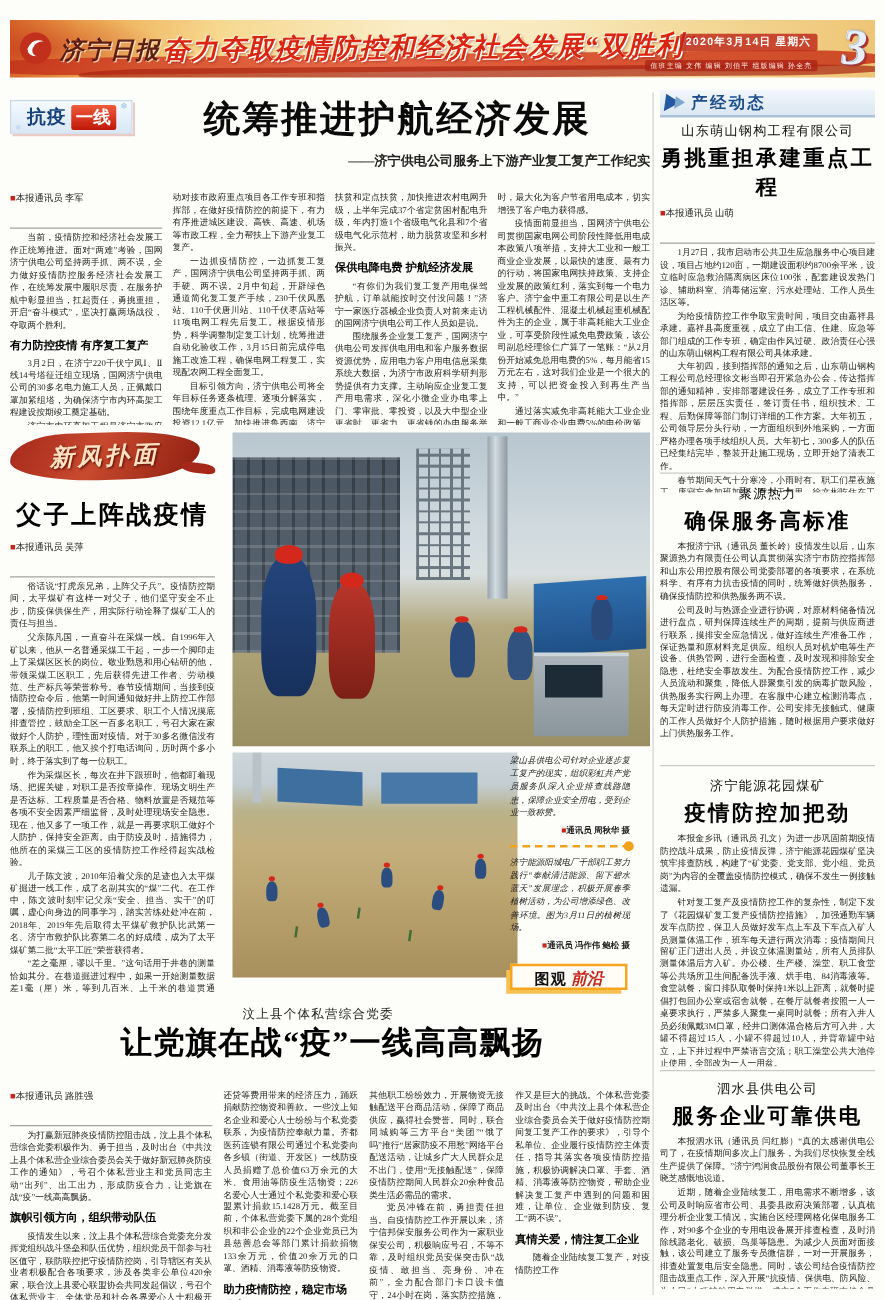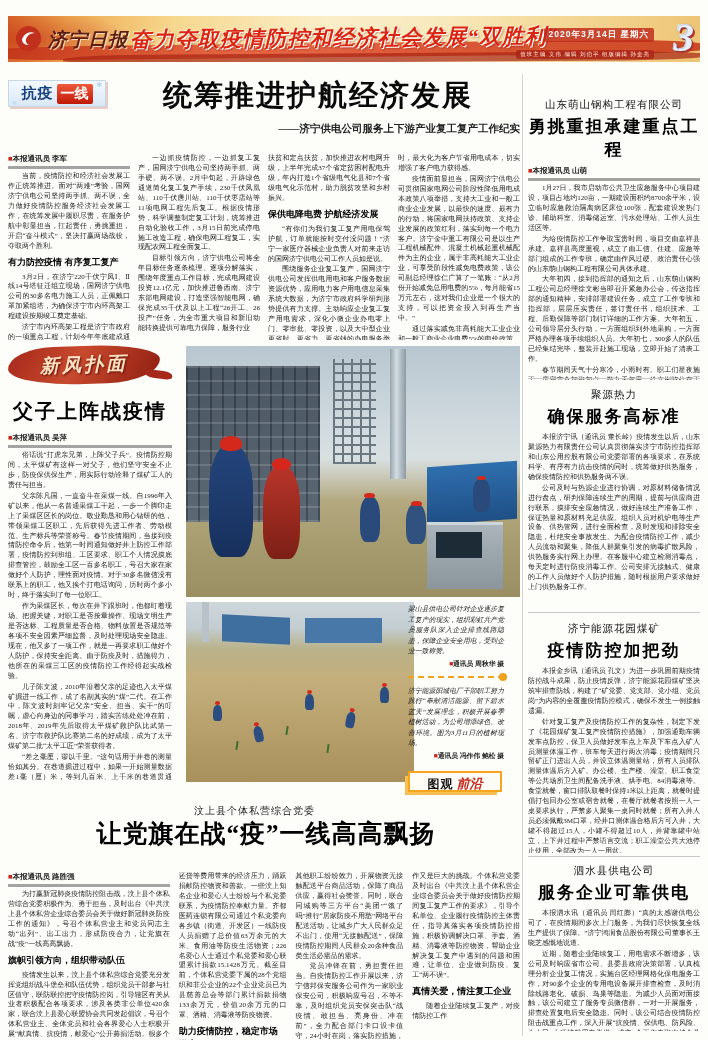--- a/index.html
+++ b/index.html
@@ -29,21 +29,21 @@
   .editors-line{display:inline-block;font:5.5px "Liberation Sans","DejaVu Sans",sans-serif;color:#ffe9dc;
     background:rgba(170,34,20,.75);padding:1px 4px;margin-top:3px;border-radius:2px;letter-spacing:1px}
   .page-num{position:absolute;right:6px;top:-2px;font:bold italic 40px "Liberation Serif",serif;color:#e9eef7;
     text-shadow:0 0 2px #2a5ca8,2px 2px 0 #c0301c,-1px -1px 0 #fff}
 
   
   .para,.para-flush,.col-subhead,.byline{font-family:"Liberation Serif","DejaVu Serif",serif}
   .para{font-size:7px;line-height:1.42;text-align:justify;text-indent:2em;color:#1c1c1c;margin-bottom:1px}
   .para-flush{font-size:7px;line-height:1.42;text-align:justify;color:#1c1c1c;margin-bottom:1px}
   .col-subhead{font:bold 9px "Liberation Sans","DejaVu Sans",sans-serif;text-align:left;margin:4px 0;color:#000}
-  .byline{font-size:7.5px;font-weight:bold;color:#222;border-bottom:3px solid #a3a3a3;padding-bottom:2px;margin-bottom:3px}
+  .byline{font-size:7.5px;font-weight:normal;color:#222;border-bottom:1px solid #a3a3a3;padding-bottom:18px;margin-bottom:3px}
   .byline::first-letter{color:#c5271c}
 
   
   .top-article{position:absolute;left:8px;top:72px;width:512px;height:268px}
   .kv-badge{position:absolute;top:8px;left:0;width:98px;height:27px;display:flex;align-items:center;justify-content:center;gap:3px;
     background:linear-gradient(180deg,#f4f9ff,#d9e8f5);border:1px solid #c6d7e8;box-shadow:2px 2px 0 rgba(180,60,40,.25)}
   .kv1{font:bold 15px "Liberation Sans",sans-serif;color:#16407e;letter-spacing:1px}
   .kv2{font:bold 14px "Liberation Sans",sans-serif;color:#fff;background:linear-gradient(180deg,#f05a3a,#c01808);padding:1px 4px;border-radius:2px}
   .snow-a{position:absolute;top:0;right:3px;color:#9cc4e4;font-size:7px}
   .snow-b{position:absolute;bottom:0;left:3px;color:#b7d6ec;font-size:6px}
@@ -166,20 +166,21 @@
     <div class="top-deck">——济宁供电公司服务上下游产业复工复产工作纪实</div>
     <div class="top-cols">
       <div class="tcol">
           <p class="byline">■本报通讯员 李军</p>
           <p class="para">当前，疫情防控和经济社会发展工作正统筹推进。面对“两难”考验，国网济宁供电公司坚持两手抓、两不误，全力做好疫情防控服务经济社会发展工作，在统筹发展中履职尽责，在服务护航中彰显担当，扛起责任，勇挑重担，开启“奋斗模式”，坚决打赢两场战役，夺取两个胜利。</p>
           <p class="col-subhead">有力防控疫情 有序复工复产</p>
           <p class="para">3月2日，在济宁220千伏宁凤Ⅰ、Ⅱ线14号塔征迁组立现场，国网济宁供电公司的30多名电力施工人员，正佩戴口罩加紧组塔，为确保济宁市内环高架工程建设按期竣工奠定基础。</p>
           <p class="para">济宁市内环高架工程是济宁市政府的一项重点工程，计划今年年底建成通车，全线涉及电力迁改近80处，点多面广，由于突如其来的新冠肺炎疫情，按期迁改进度受到较大影响。2月中旬，随着济宁市重点项目重点工程陆续复工，国网济宁供电公司主</p>
         </div>
       <div class="tcol">
+          <p class="para-flush">动对接市政府重点项目各工作专班和指挥部，在做好疫情防控的前提下，有力有序推进城区建设、高铁、高速、机场等市政工程，全力帮扶上下游产业复工复产。</p>
           <p class="para">一边抓疫情防控，一边抓复工复产，国网济宁供电公司坚持两手抓、两手硬、两不误。2月中旬起，开辟绿色通道简化复工复产手续，230千伏凤凰站、110千伏唐川站、110千伏枣店站等11项电网工程先后复工。根据疫情形势，科学调整制定复工计划，统筹推进自动化验收工作，3月15日前完成停电施工改造工程，确保电网工程复工，实现配农网工程全面复工。</p>
           <p class="para">目标引领方向，济宁供电公司将全年目标任务逐条梳理、逐项分解落实，围绕年度重点工作目标，完成电网建设投资12.1亿元，加快推进鲁西南、济宁东部电网建设，打造坚强智能电网，确保完成35千伏及以上工程“26开工、26投产”任务，为全市重大项目和新旧动能转换提供可靠电力保障，服务行业</p>
         </div>
       <div class="tcol">
           <p class="para-flush">扶贫和定点扶贫，加快推进农村电网升级，上半年完成37个省定贫困村配电升级，年内打造1个省级电气化县和7个省级电气化示范村，助力脱贫攻坚和乡村振兴。</p>
           <p class="col-subhead">保供电降电费 护航经济发展</p>
           <p class="para">“有你们为我们复工复产用电保驾护航，订单就能按时交付没问题！”济宁一家医疗器械企业负责人对前来走访的国网济宁供电公司工作人员如是说。</p>
           <p class="para">围绕服务企业复工复产，国网济宁供电公司发挥供电用电和客户服务数据资源优势，应用电力客户用电信息采集系统大数据，为济宁市政府科学研判形势提供有力支撑。主动响应企业复工复产用电需求，深化小微企业办电零上门、零审批、零投资，以及大中型企业更省时、更省力、更省钱的办电服务举措，为企业复工复产保驾护航。对疫情防控期间不能正常开工、复工的企业，远程特事特办网上办理减容暂停业务，累计办理暂停767户，暂停容量272593千瓦</p>
         </div>
       <div class="tcol">
@@ -266,20 +267,25 @@
       <div class="bcol">
           <p class="para-flush">作又是巨大的挑战。个体私营党委及时出台《中共汶上县个体私营企业综合委员会关于做好疫情防控期间复工复产工作的要求》，引导个私单位、企业履行疫情防控主体责任，指导其落实各项疫情防控措施，积极协调解决口罩、手套、酒精、消毒液等防控物资，帮助企业解决复工复产中遇到的问题和困难，让单位、企业做到防疫、复工“两不误”。</p>
           <p class="col-subhead">真情关爱，情注复工企业</p>
           <p class="para">随着企业陆续复工复产，对疫情防控工作</p>
         </div>
     </div>
   </div>
 
   <div class="v-divider"></div>
   <div class="sidebar">
+    <div class="cj-badge">
+      <span class="cj-arrow"></span>
+      <span class="cj-arrow2"></span>
+      <span class="cj-text">产经动态</span>
+    </div>
 
     <div class="sb-art" style="top:26px">
       <div class="sb-kicker">山东萌山钢构工程有限公司</div>
       <div class="sb-headline">勇挑重担承建重点工程</div>
       <div class="byline">■本报通讯员 山萌</div>
       <div class="sb-body" style="height:196px">
           <p class="para">1月27日，我市启动市公共卫生应急服务中心项目建设，项目占地约120亩，一期建设面积约8700余平米，设立临时应急救治隔离病区床位100张，配套建设发热门诊、辅助科室、消毒储运室、污水处理站、工作人员生活区等。</p>
           <p class="para">为给疫情防控工作争取宝贵时间，项目交由嘉祥县承建。嘉祥县高度重视，成立了由工信、住建、应急等部门组成的工作专班，确定由作风过硬、政治责任心强的山东萌山钢构工程有限公司具体承建。</p>
           <p class="para">大年初四，接到指挥部的通知之后，山东萌山钢构工程公司总经理徐文彬当即召开紧急办公会，传达指挥部的通知精神，安排部署建设任务，成立了工作专班和指挥部，层层压实责任，签订责任书，组织技术、工程、后勤保障等部门制订详细的工作方案。大年初五，公司领导层分头行动，一方面组织到外地采购，一方面严格办理各项手续组织人员。大年初七，300多人的队伍已经集结完毕，整装开赴施工现场，立即开始了清表工作。</p>
           <p class="para">春节期间天气十分寒冷，小雨时有。职工们星夜施工，废寝忘食加班加点，数九天气里，徐文彬吃住在工地上，带领工人一刻不停施工。施工期间，相关部门多次到工地检查指导项目建设情况，认为山东萌山钢构的建设者克服人员、材料、设备调度等前所未有的困难，创造了“萌山钢构速度”。卫生方面的专家也指出，作为呼吸系统传染病医院，济宁市公共卫生应急服务中心无论是规模质量还是设计的合理性，以及设备的配备都比较完备，对于防控疫情意义重大。从2月2日正式开工建设，共调动工人650余人，机械设备300余台，历时9天，3月11号竣工交付使用。它的如期建成，极大地提升了全市人民战胜疫情的信心。</p>

